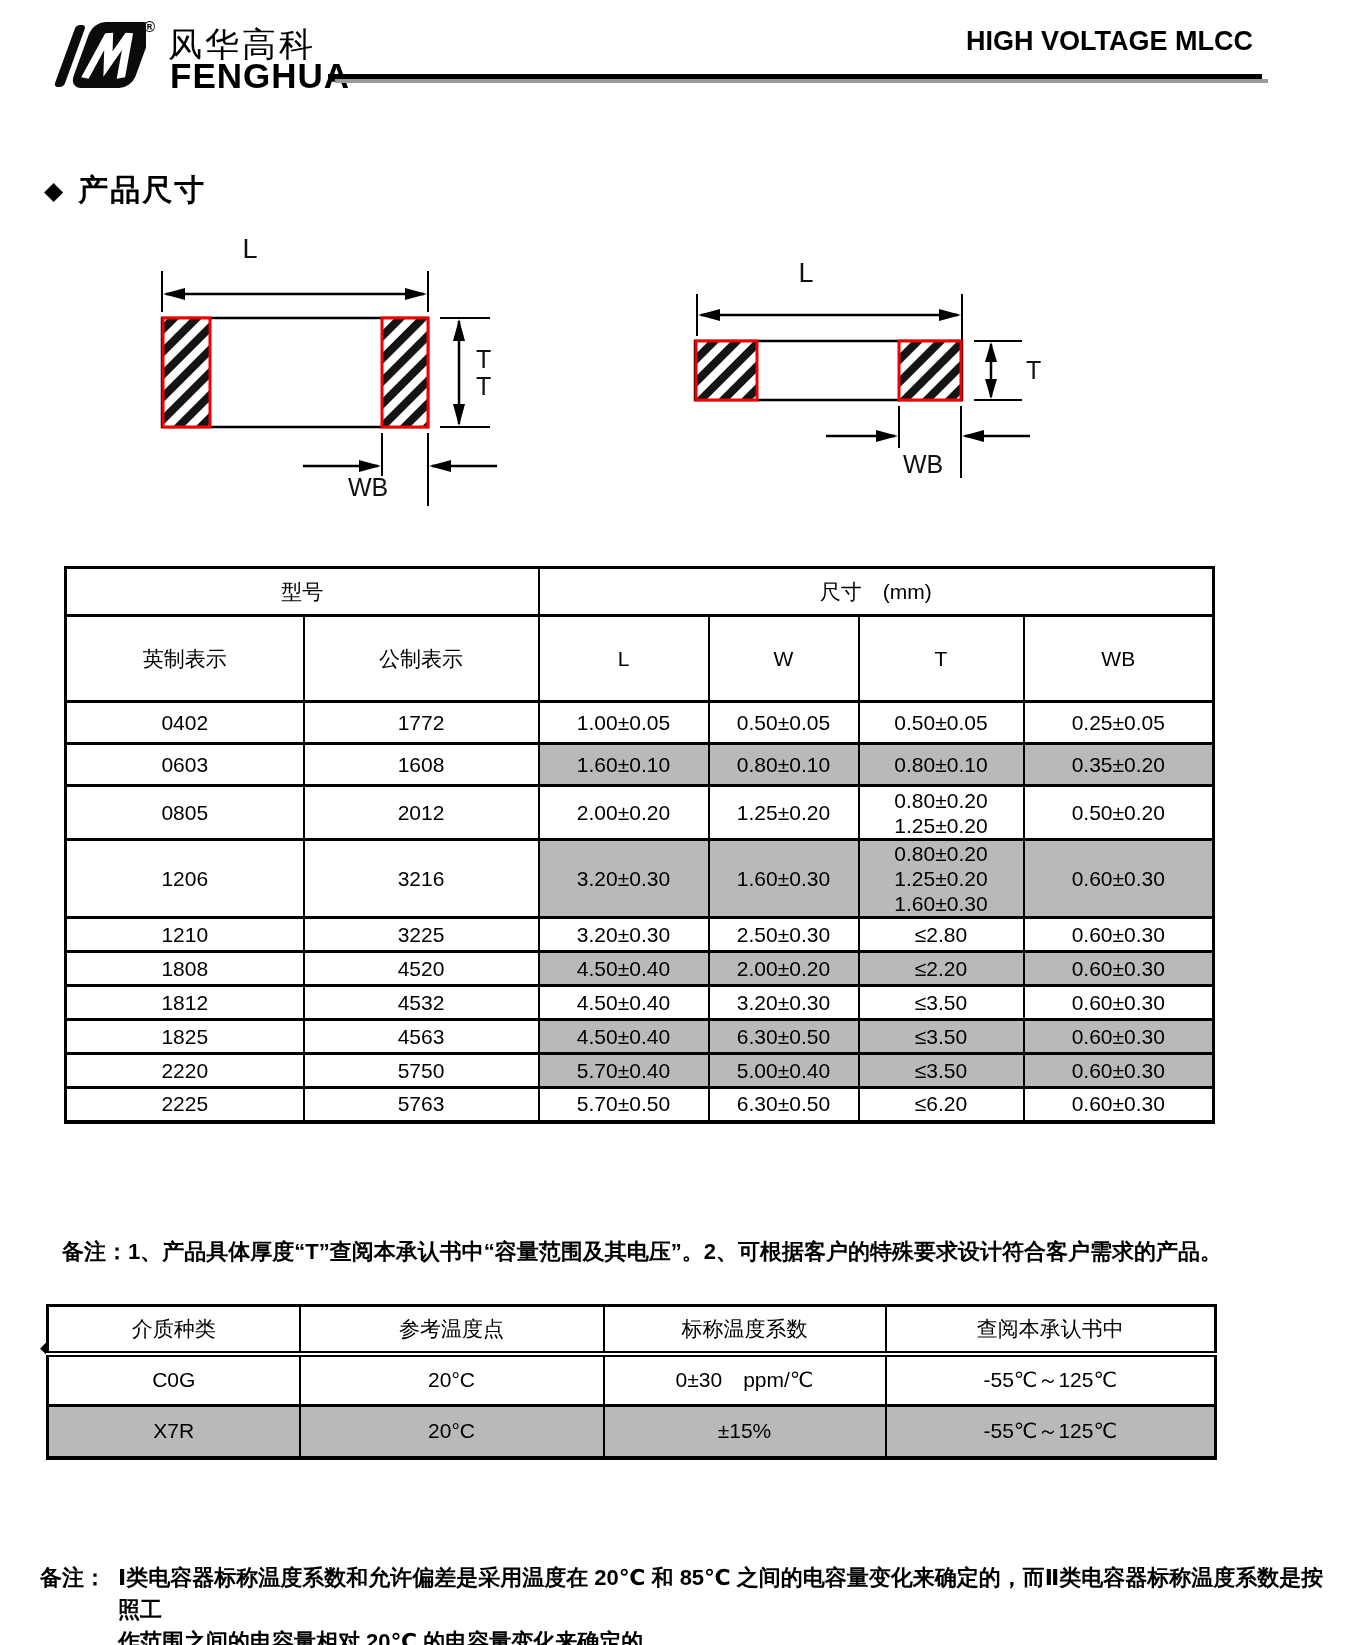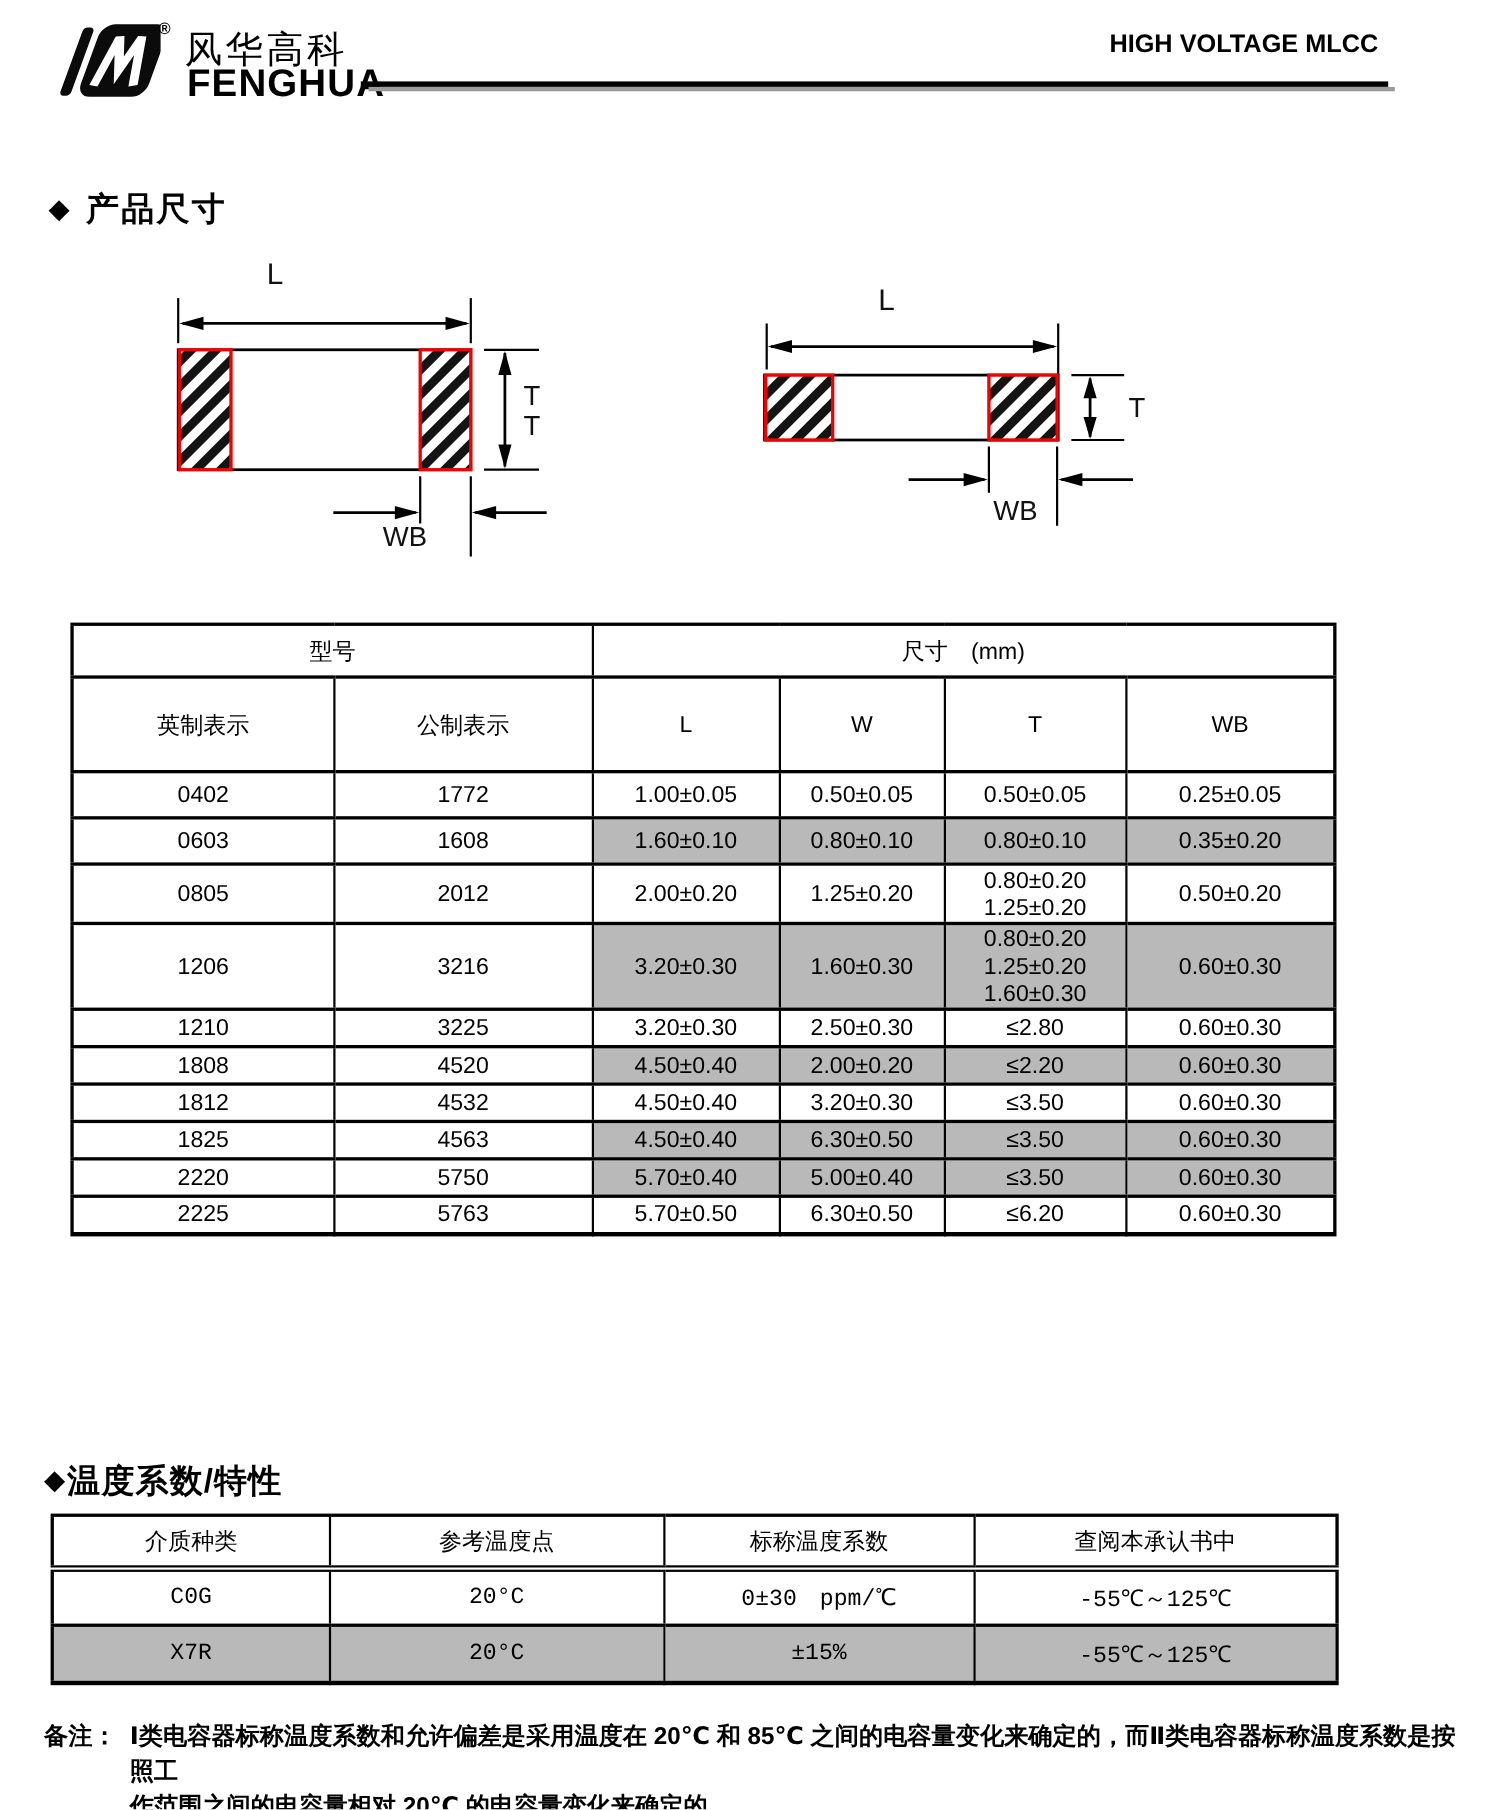--- a/index.html
+++ b/index.html
@@ -6,21 +6,21 @@
   body{width:1372px;height:1645px;font-family:"Liberation Sans","DejaVu Sans",sans-serif;color:#000;}
   .page{position:relative;width:1372px;height:1645px;background:#fff;overflow:hidden;}
 
   
   .logo-mark{position:absolute;left:54px;top:20px;width:92px;height:72px;}
   .reg{position:absolute;left:144px;top:18px;font-size:15px;font-weight:bold;}
   .brand-cn{position:absolute;left:168px;top:22px;font-size:34px;font-weight:normal;letter-spacing:3px;}
   .brand-en{position:absolute;left:170px;top:56px;font-size:35px;font-weight:bold;letter-spacing:1px;}
   .rule-black{position:absolute;left:328px;top:74px;width:934px;height:5px;background:#000;}
   .rule-gray{position:absolute;left:335px;top:79px;width:933px;height:4px;}
-  .doc-title{position:absolute;right:119px;top:26px;font-size:23px;font-weight:bold;}
+  .doc-title{position:absolute;right:119px;top:26px;font-size:27px;font-weight:bold;}
 
   
   .sec-head{position:absolute;font-weight:bold;display:flex;align-items:center;}
   .sec1{left:44px;top:170px;}
   .sec2{left:40px;top:1326px;}
   .bullet{font-size:25px;line-height:1;}
   .sec1 .head-txt{font-size:30px;margin-left:15px;letter-spacing:2px;}
   .sec2 .head-txt{font-size:30px;margin-left:2px;letter-spacing:1px;}
 
   
@@ -33,21 +33,21 @@
   td,th{border:2px solid #000;border-top-width:3px;border-bottom-width:3px;
         text-align:center;vertical-align:middle;font-size:21px;font-weight:normal;
         padding:0;overflow:hidden;}
   .dim-table{position:absolute;left:64px;top:566px;width:1148px;border:3px solid #000;border-bottom-width:4px;}
   .dim-table .h1 th{border-bottom-width:2px;}
   .rh1{height:48px;} .rh2{height:86px;}
   .rA{height:42px;} .rB{height:54px;} .rC{height:68px;} .rS{height:34px;}
   .sh{background:#b9b9b9;}
   .tline{line-height:25px;}
 
-  .temp-table{position:absolute;left:46px;top:1376px;width:1168px;border:3px solid #000;border-bottom-width:4px;font-family:Liberation Mono, monospace;}
+  .temp-table{position:absolute;left:46px;top:1304px;width:1168px;border:3px solid #000;border-bottom-width:4px;}
   .temp-table th{border-bottom:6px double #000;}
   .th1{height:48px;} .tr1{height:52px;} .tr2{height:52px;}
 
   
   .note1{position:absolute;left:62px;top:1237px;width:1270px;font-size:22px;font-weight:bold;}
   .note2{position:absolute;left:40px;top:1562px;width:1300px;display:flex;font-size:22px;font-weight:bold;line-height:32px;}
   .note2-label{flex:0 0 78px;}
   .note2-text{flex:1;}
 </style>
 </head>
@@ -262,20 +262,21 @@
       <td>2225</td>
       <td>5763</td>
       <td>5.70±0.50</td>
       <td>6.30±0.50</td>
       <td>≤6.20</td>
       <td>0.60±0.30</td>
     </tr>
   </tbody>
     </table>
 
+  <div class="note1">备注：1、产品具体厚度“T”查阅本承认书中“容量范围及其电压”。2、可根据客户的特殊要求设计符合客户需求的产品。</div>
 
   <div class="sec-head sec2">
     <span class="bullet">◆</span>
     <span class="head-txt">温度系数/特性</span>
   </div>
 
   <table class="temp-table">
     <colgroup>
       <col style="width:252px">
         <col style="width:304px">

